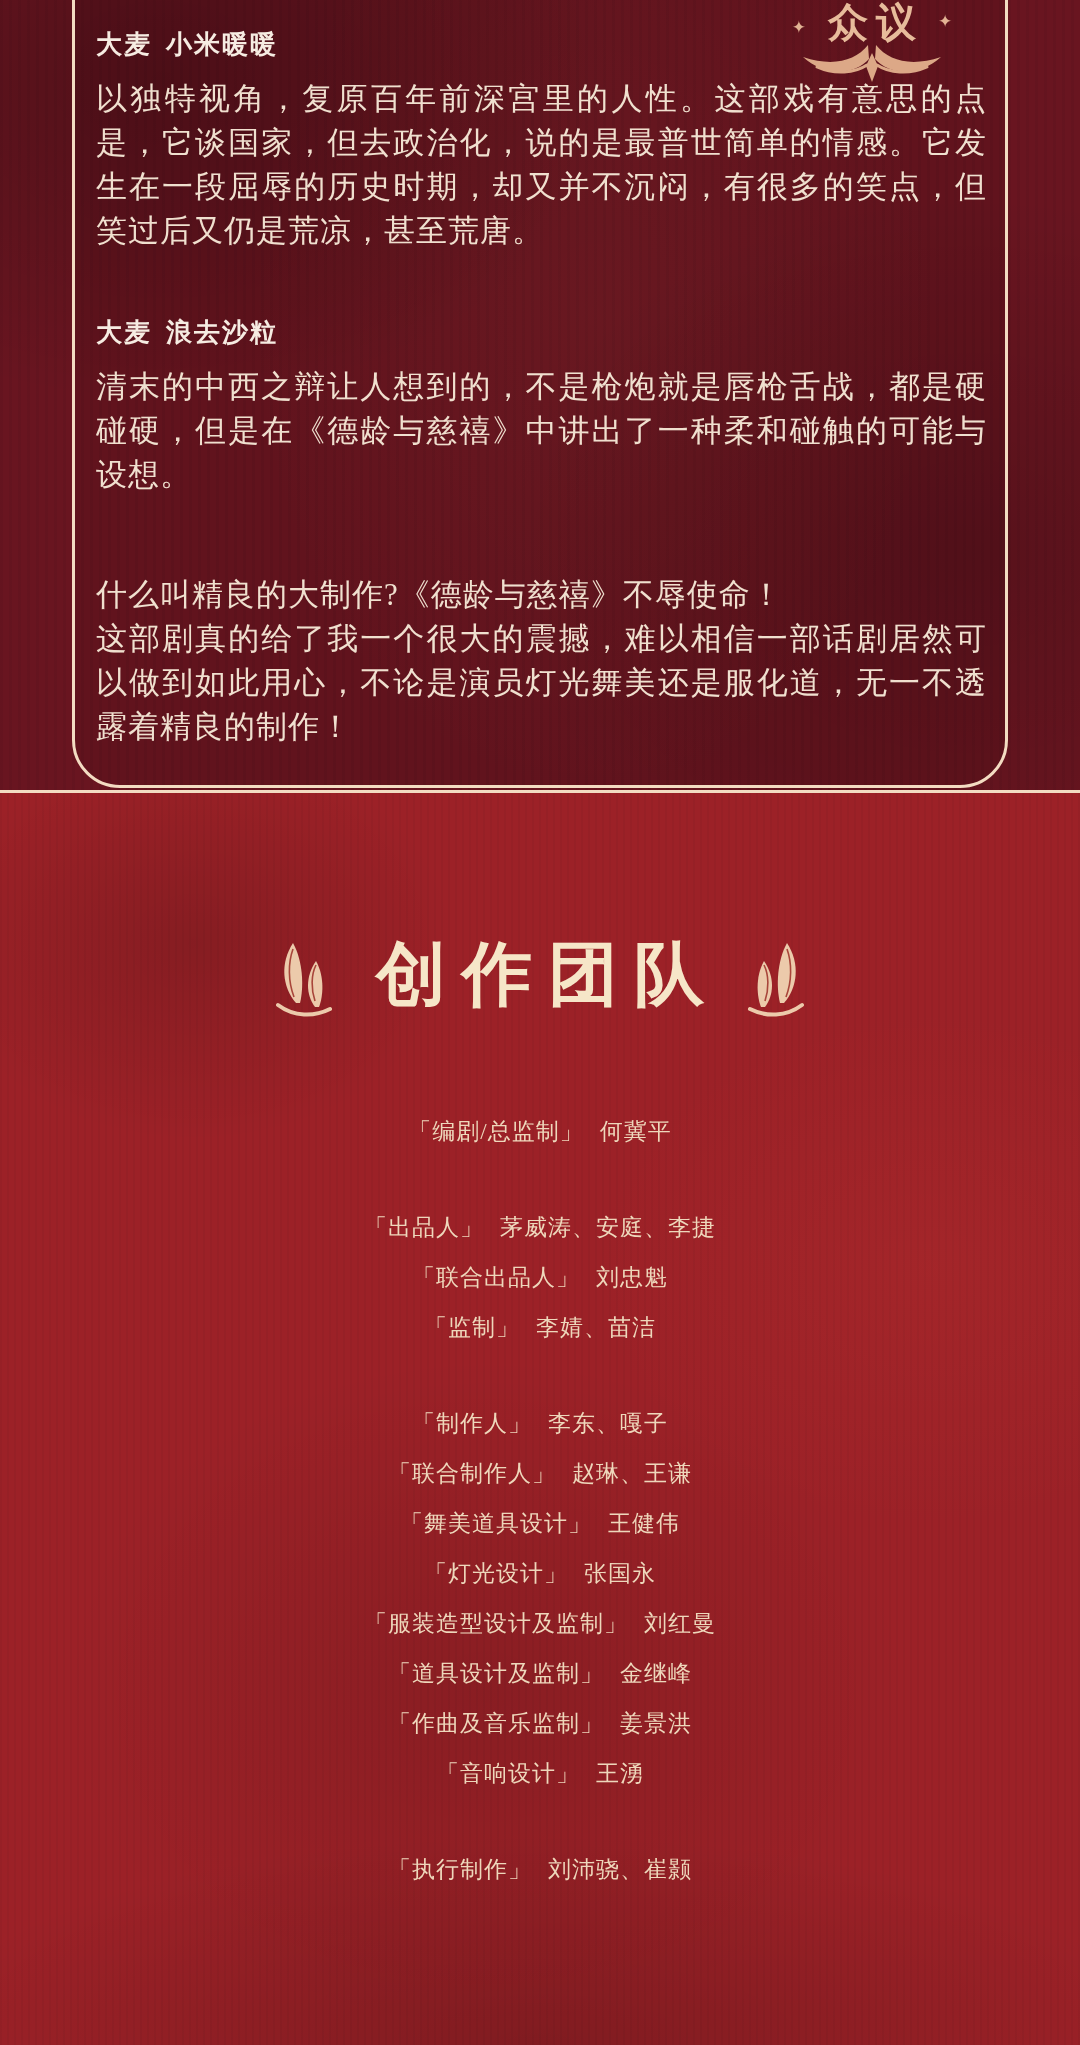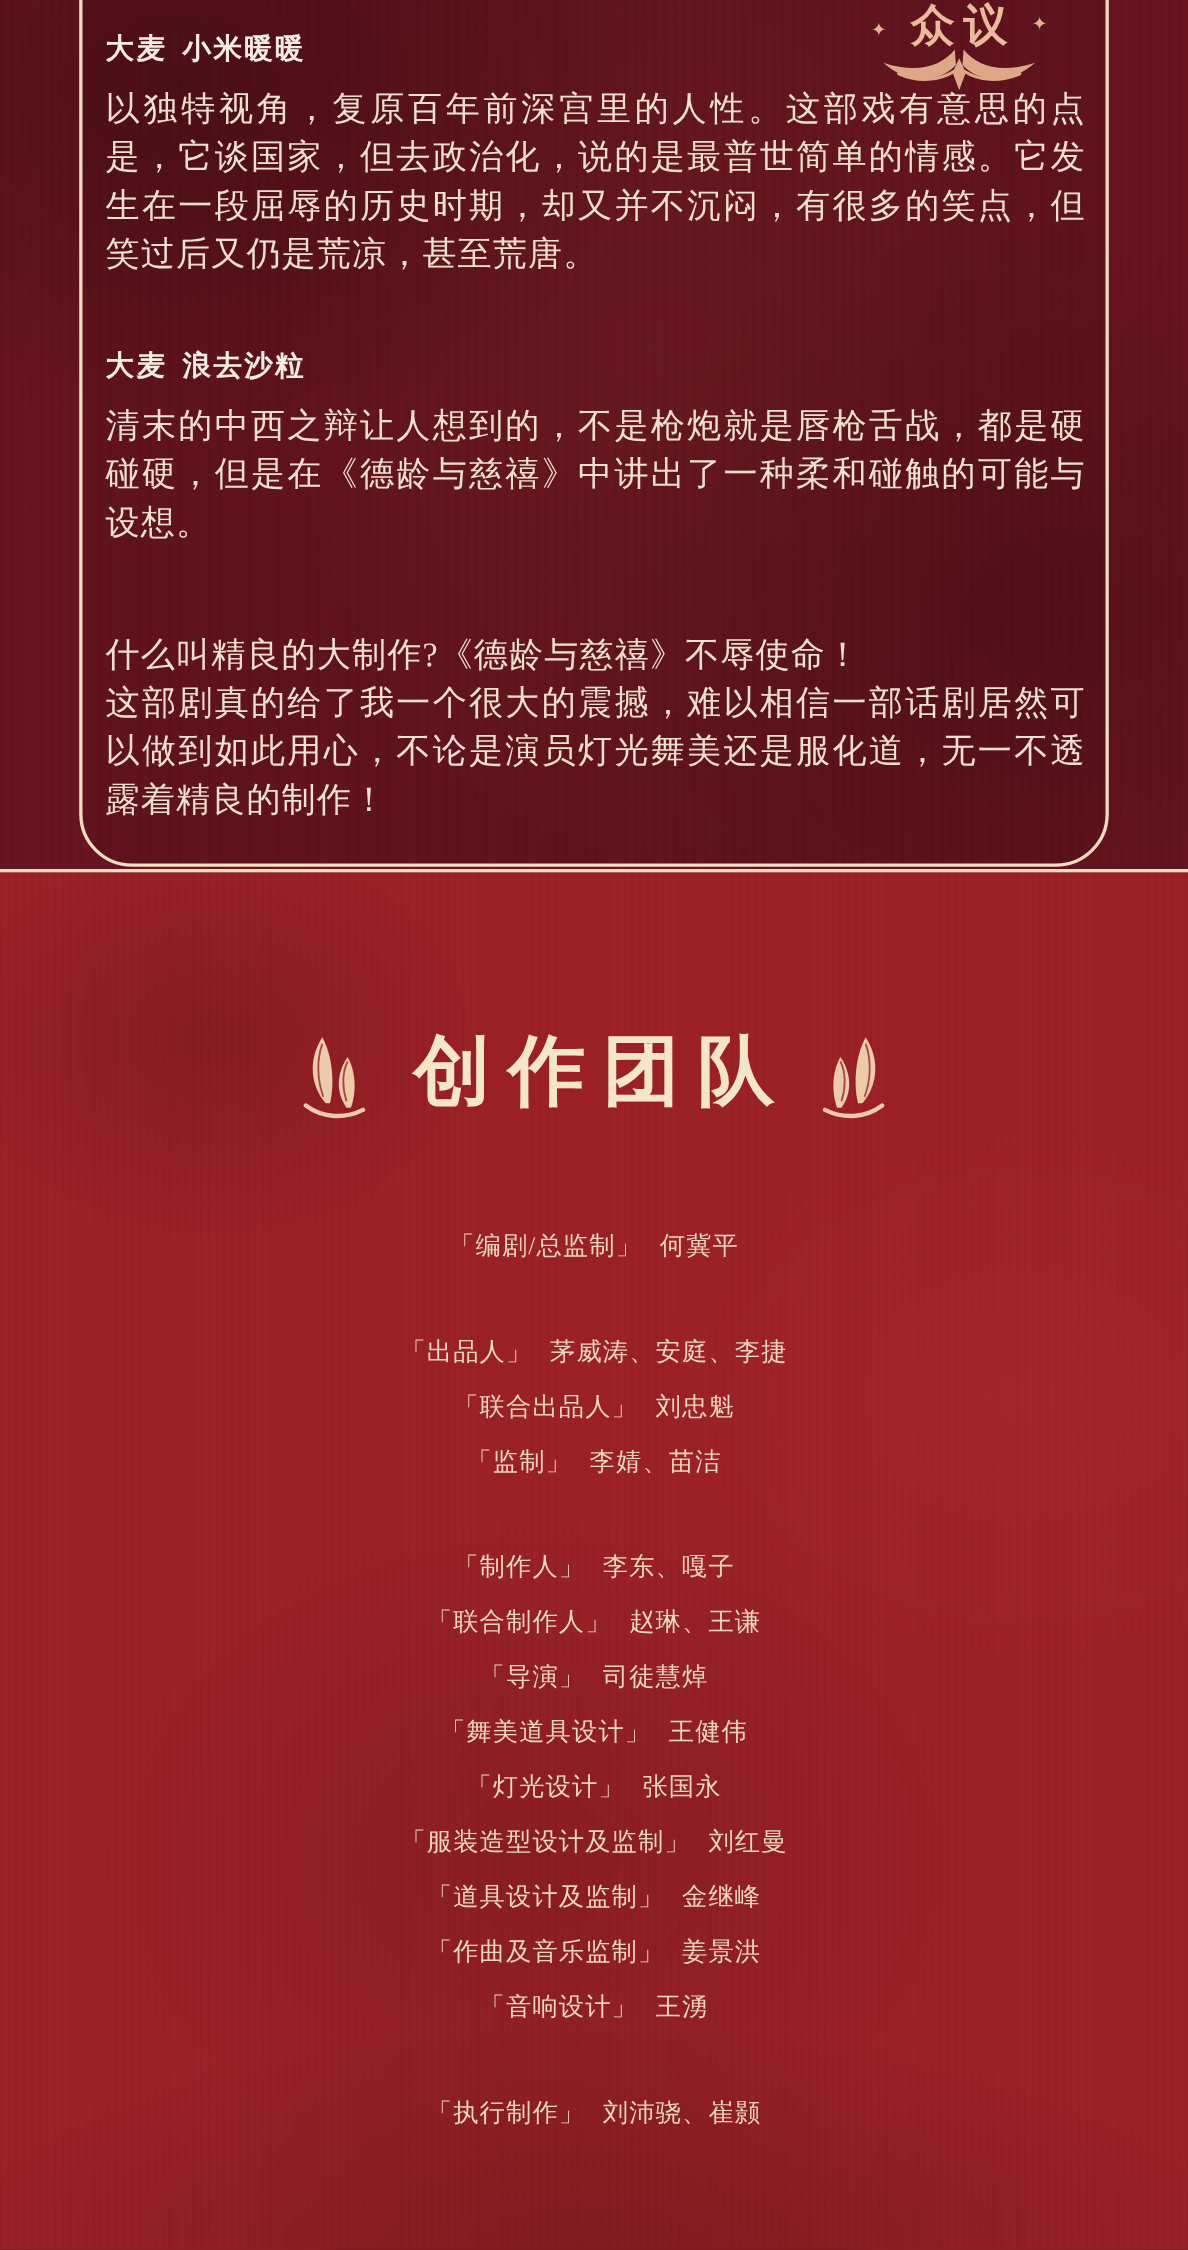--- a/index.html
+++ b/index.html
@@ -173,23 +173,20 @@
     </div>
 
     <div class="credit-group">
       <div class="credit-row">
         <span>「制作人」</span><span class="names">李东、嘎子</span>
       </div>
       <div class="credit-row">
         <span>「联合制作人」</span><span class="names">赵琳、王谦</span>
       </div>
       <div class="credit-row">
-        <span>「导演」</span><span class="names">司徒慧焯</span>
-      </div>
-      <div class="credit-row">
         <span>「舞美道具设计」</span><span class="names">王健伟</span>
       </div>
       <div class="credit-row">
         <span>「灯光设计」</span><span class="names">张国永</span>
       </div>
       <div class="credit-row">
         <span>「服装造型设计及监制」</span><span class="names">刘红曼</span>
       </div>
       <div class="credit-row">
         <span>「道具设计及监制」</span><span class="names">金继峰</span>

